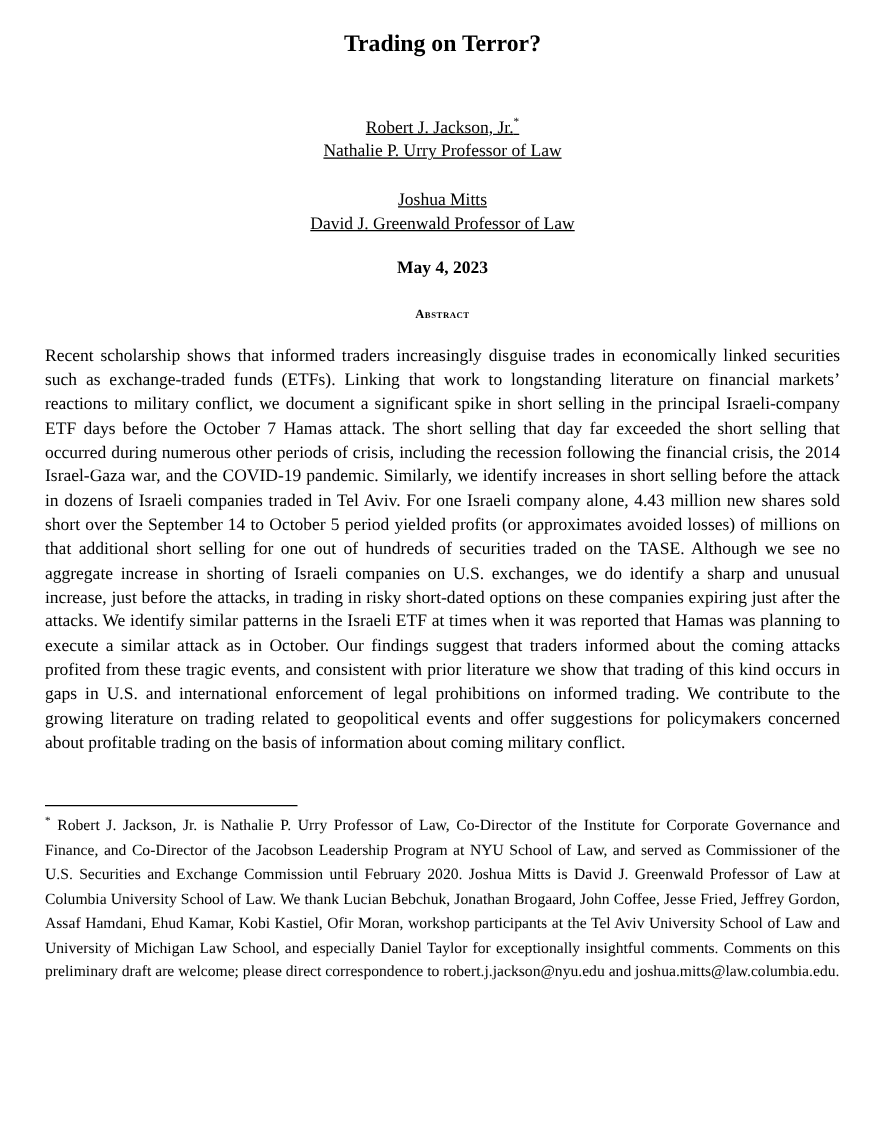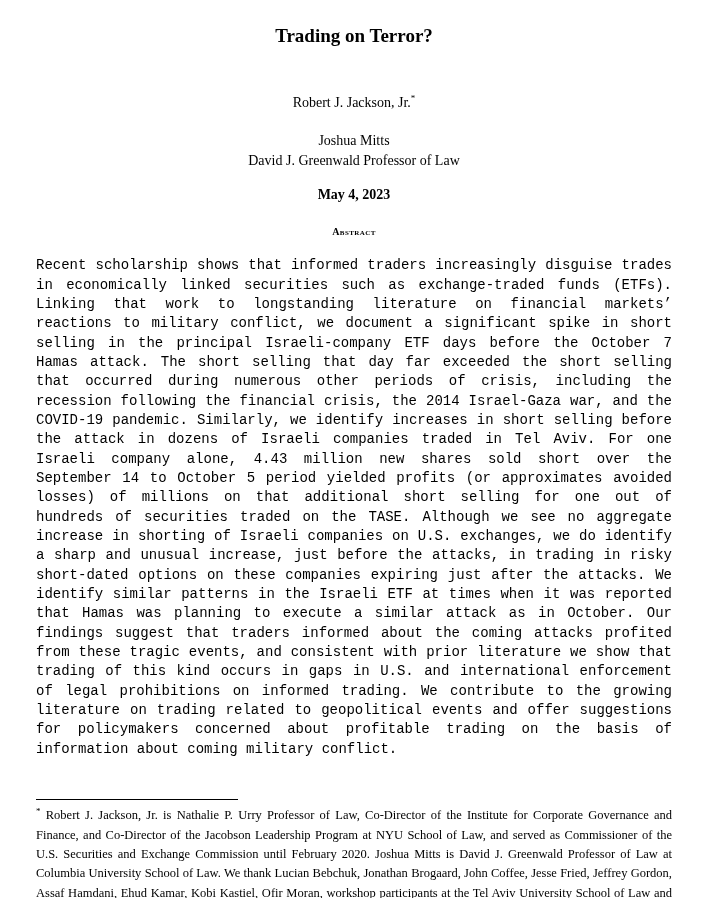--- a/index.html
+++ b/index.html
@@ -20,20 +20,21 @@
     margin-top: 24px;
     text-align: center;
     font-size: 19px;
     line-height: 24px;
     font-weight: 700;
   }
   .author-block {
     text-align: center;
     font-size: 14px;
     line-height: 19.4px;
+    text-decoration: underline;
   }
   .author-block-first { margin-top: 45px; }
   .author-block-second { margin-top: 19px; }
   sup {
     font-size: 9px;
     vertical-align: super;
     line-height: 0;
   }
   .date {
     margin-top: 17px;
@@ -47,21 +48,20 @@
     font-size: 10px;
     font-weight: 700;
     font-variant: small-caps;
     letter-spacing: 0.4px;
   }
   .abstract {
     margin-top: 19px;
     text-align: justify;
     font-size: 14px;
     line-height: 19.35px;
-    font-family: Liberation Mono, monospace;
   }
   .footnote-rule {
     margin-top: 40px;
     width: 202px;
     height: 0;
     border-top: 1.5px solid #000000;
   }
   .footnote {
     margin-top: 6px;
     text-align: justify;
@@ -71,20 +71,21 @@
 </style>
 </head>
 <body>
 
 <div class="page">
 
   <h1 class="title">Trading on Terror?</h1>
 
   <div class="author-block author-block-first">
     <div><span>Robert J. Jackson, Jr.</span><sup>*</sup></div>
+    <div>Nathalie P. Urry Professor of Law</div>
   </div>
 
   <div class="author-block author-block-second">
     <div>Joshua Mitts</div>
     <div>David J. Greenwald Professor of Law</div>
   </div>
 
   <div class="date">May 4, 2023</div>
 
   <div class="abstract-heading">Abstract</div>

